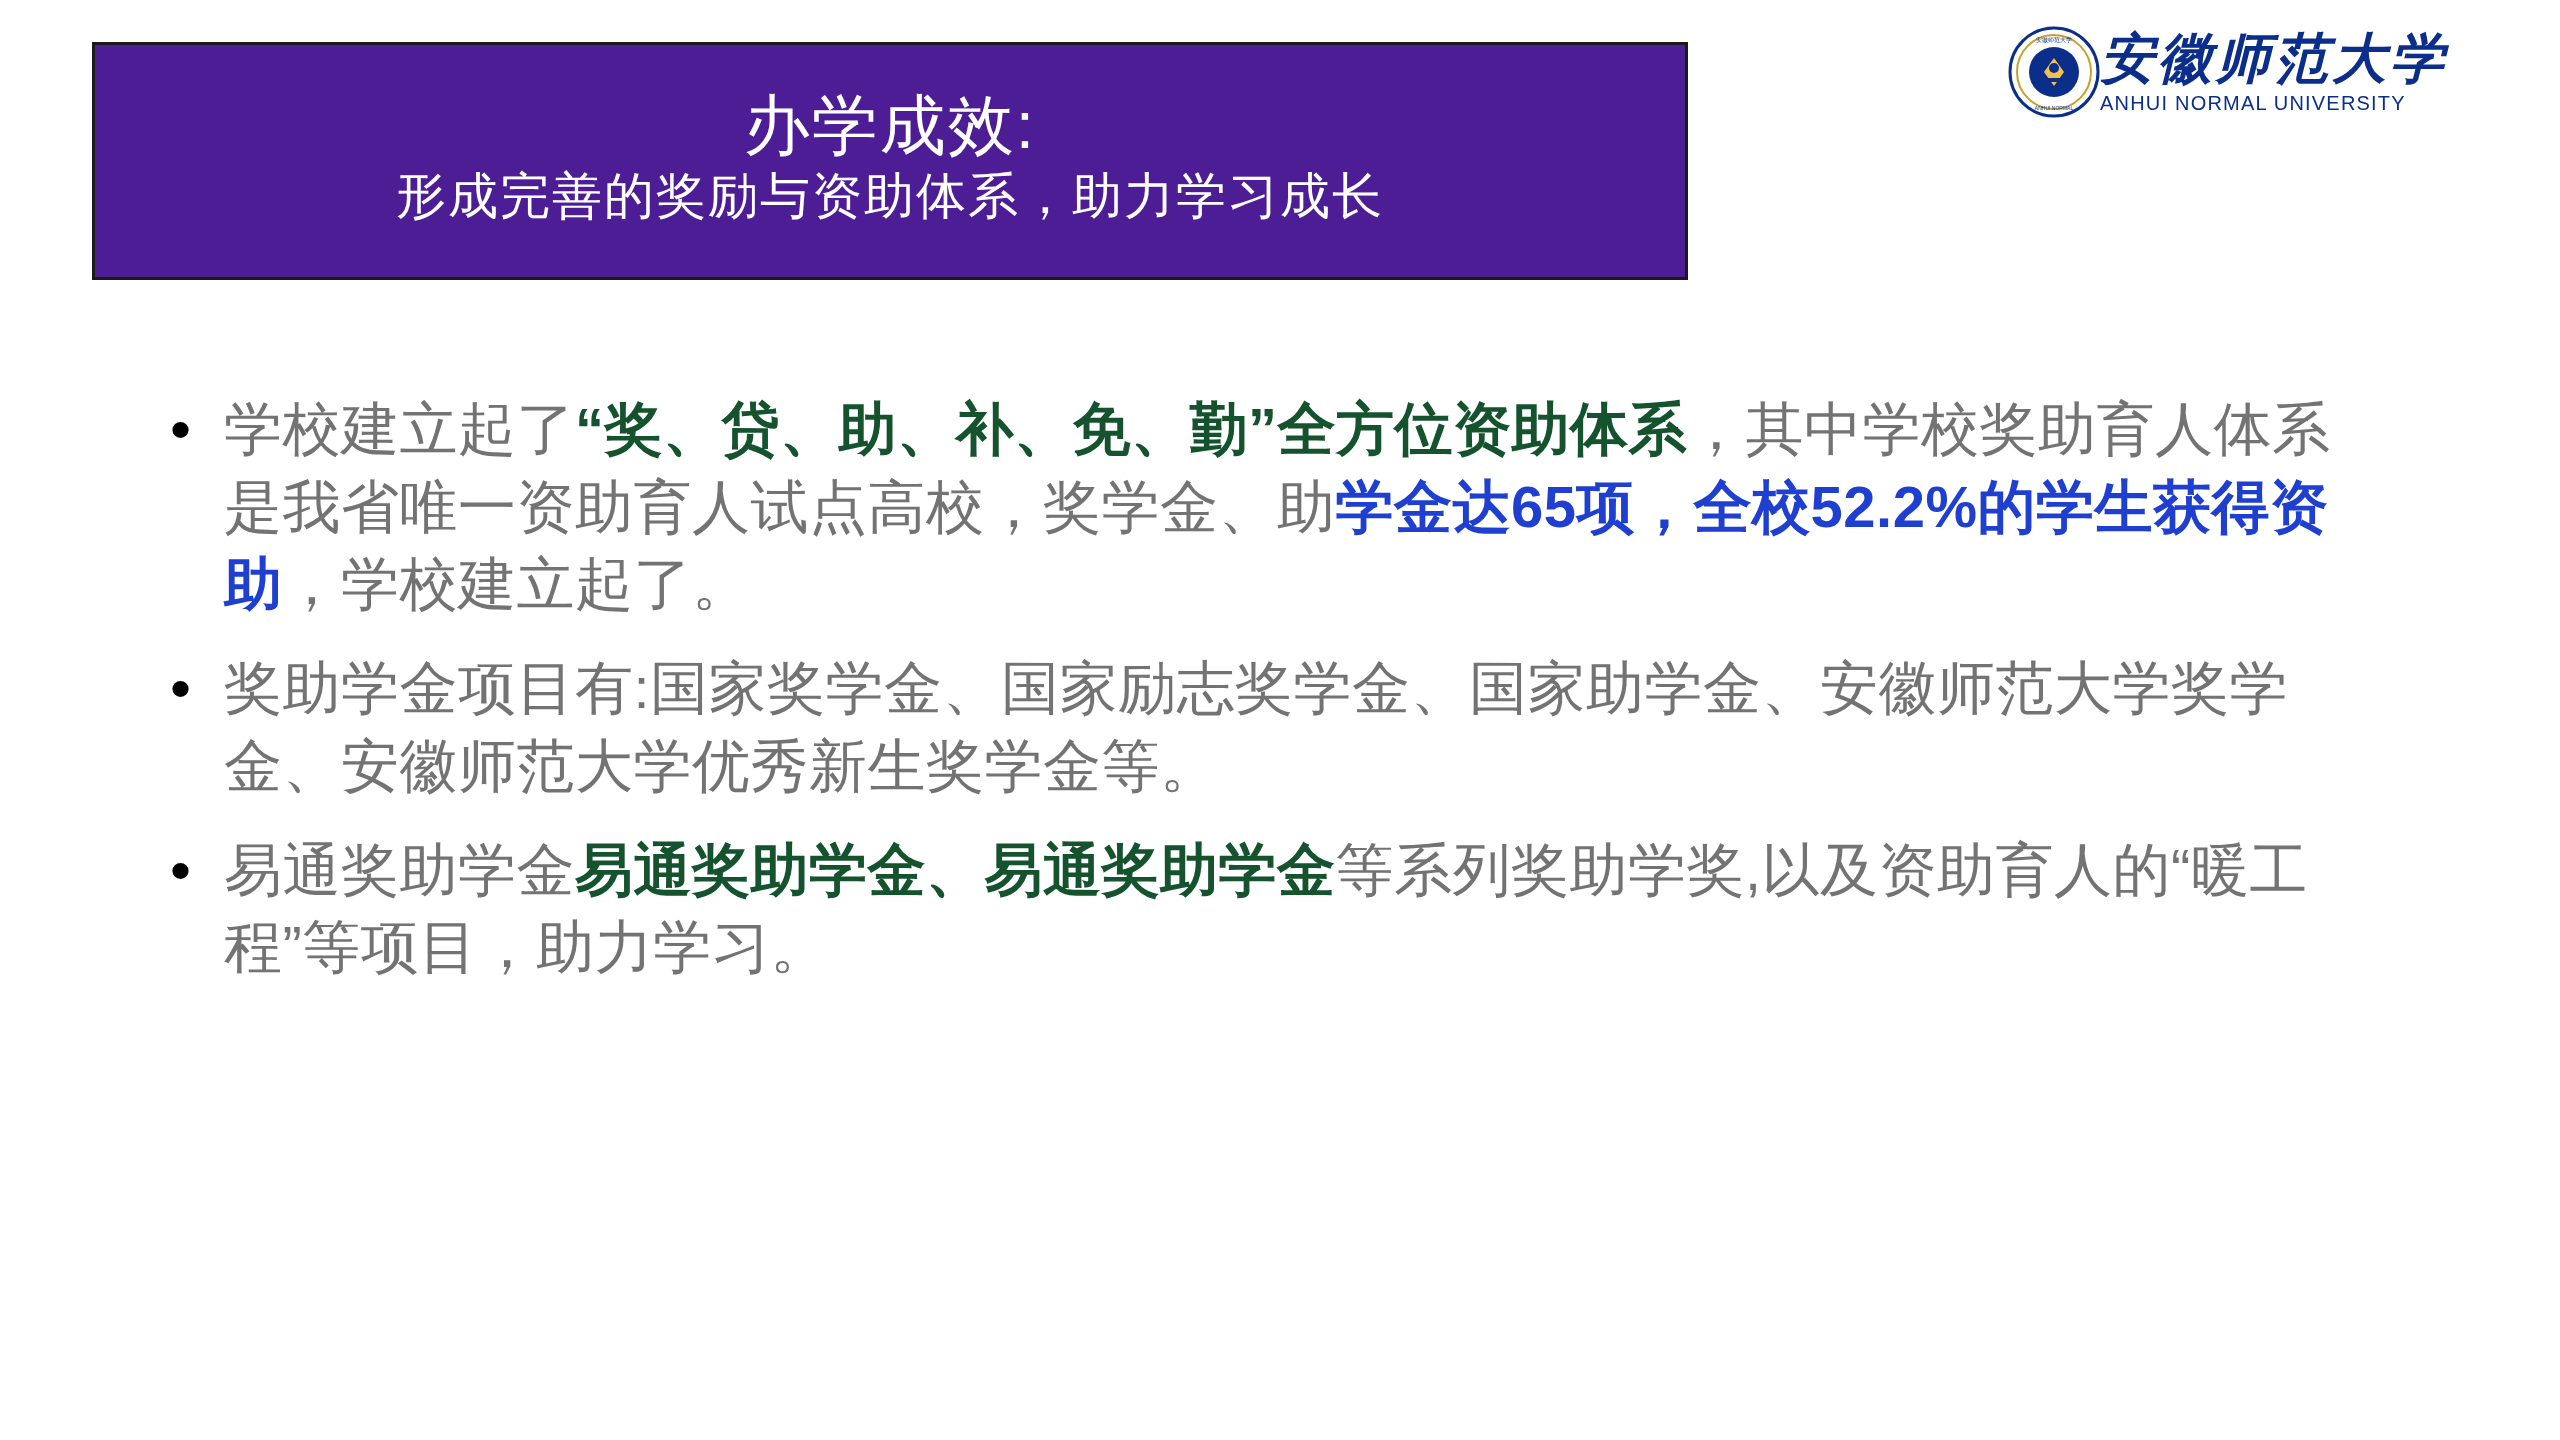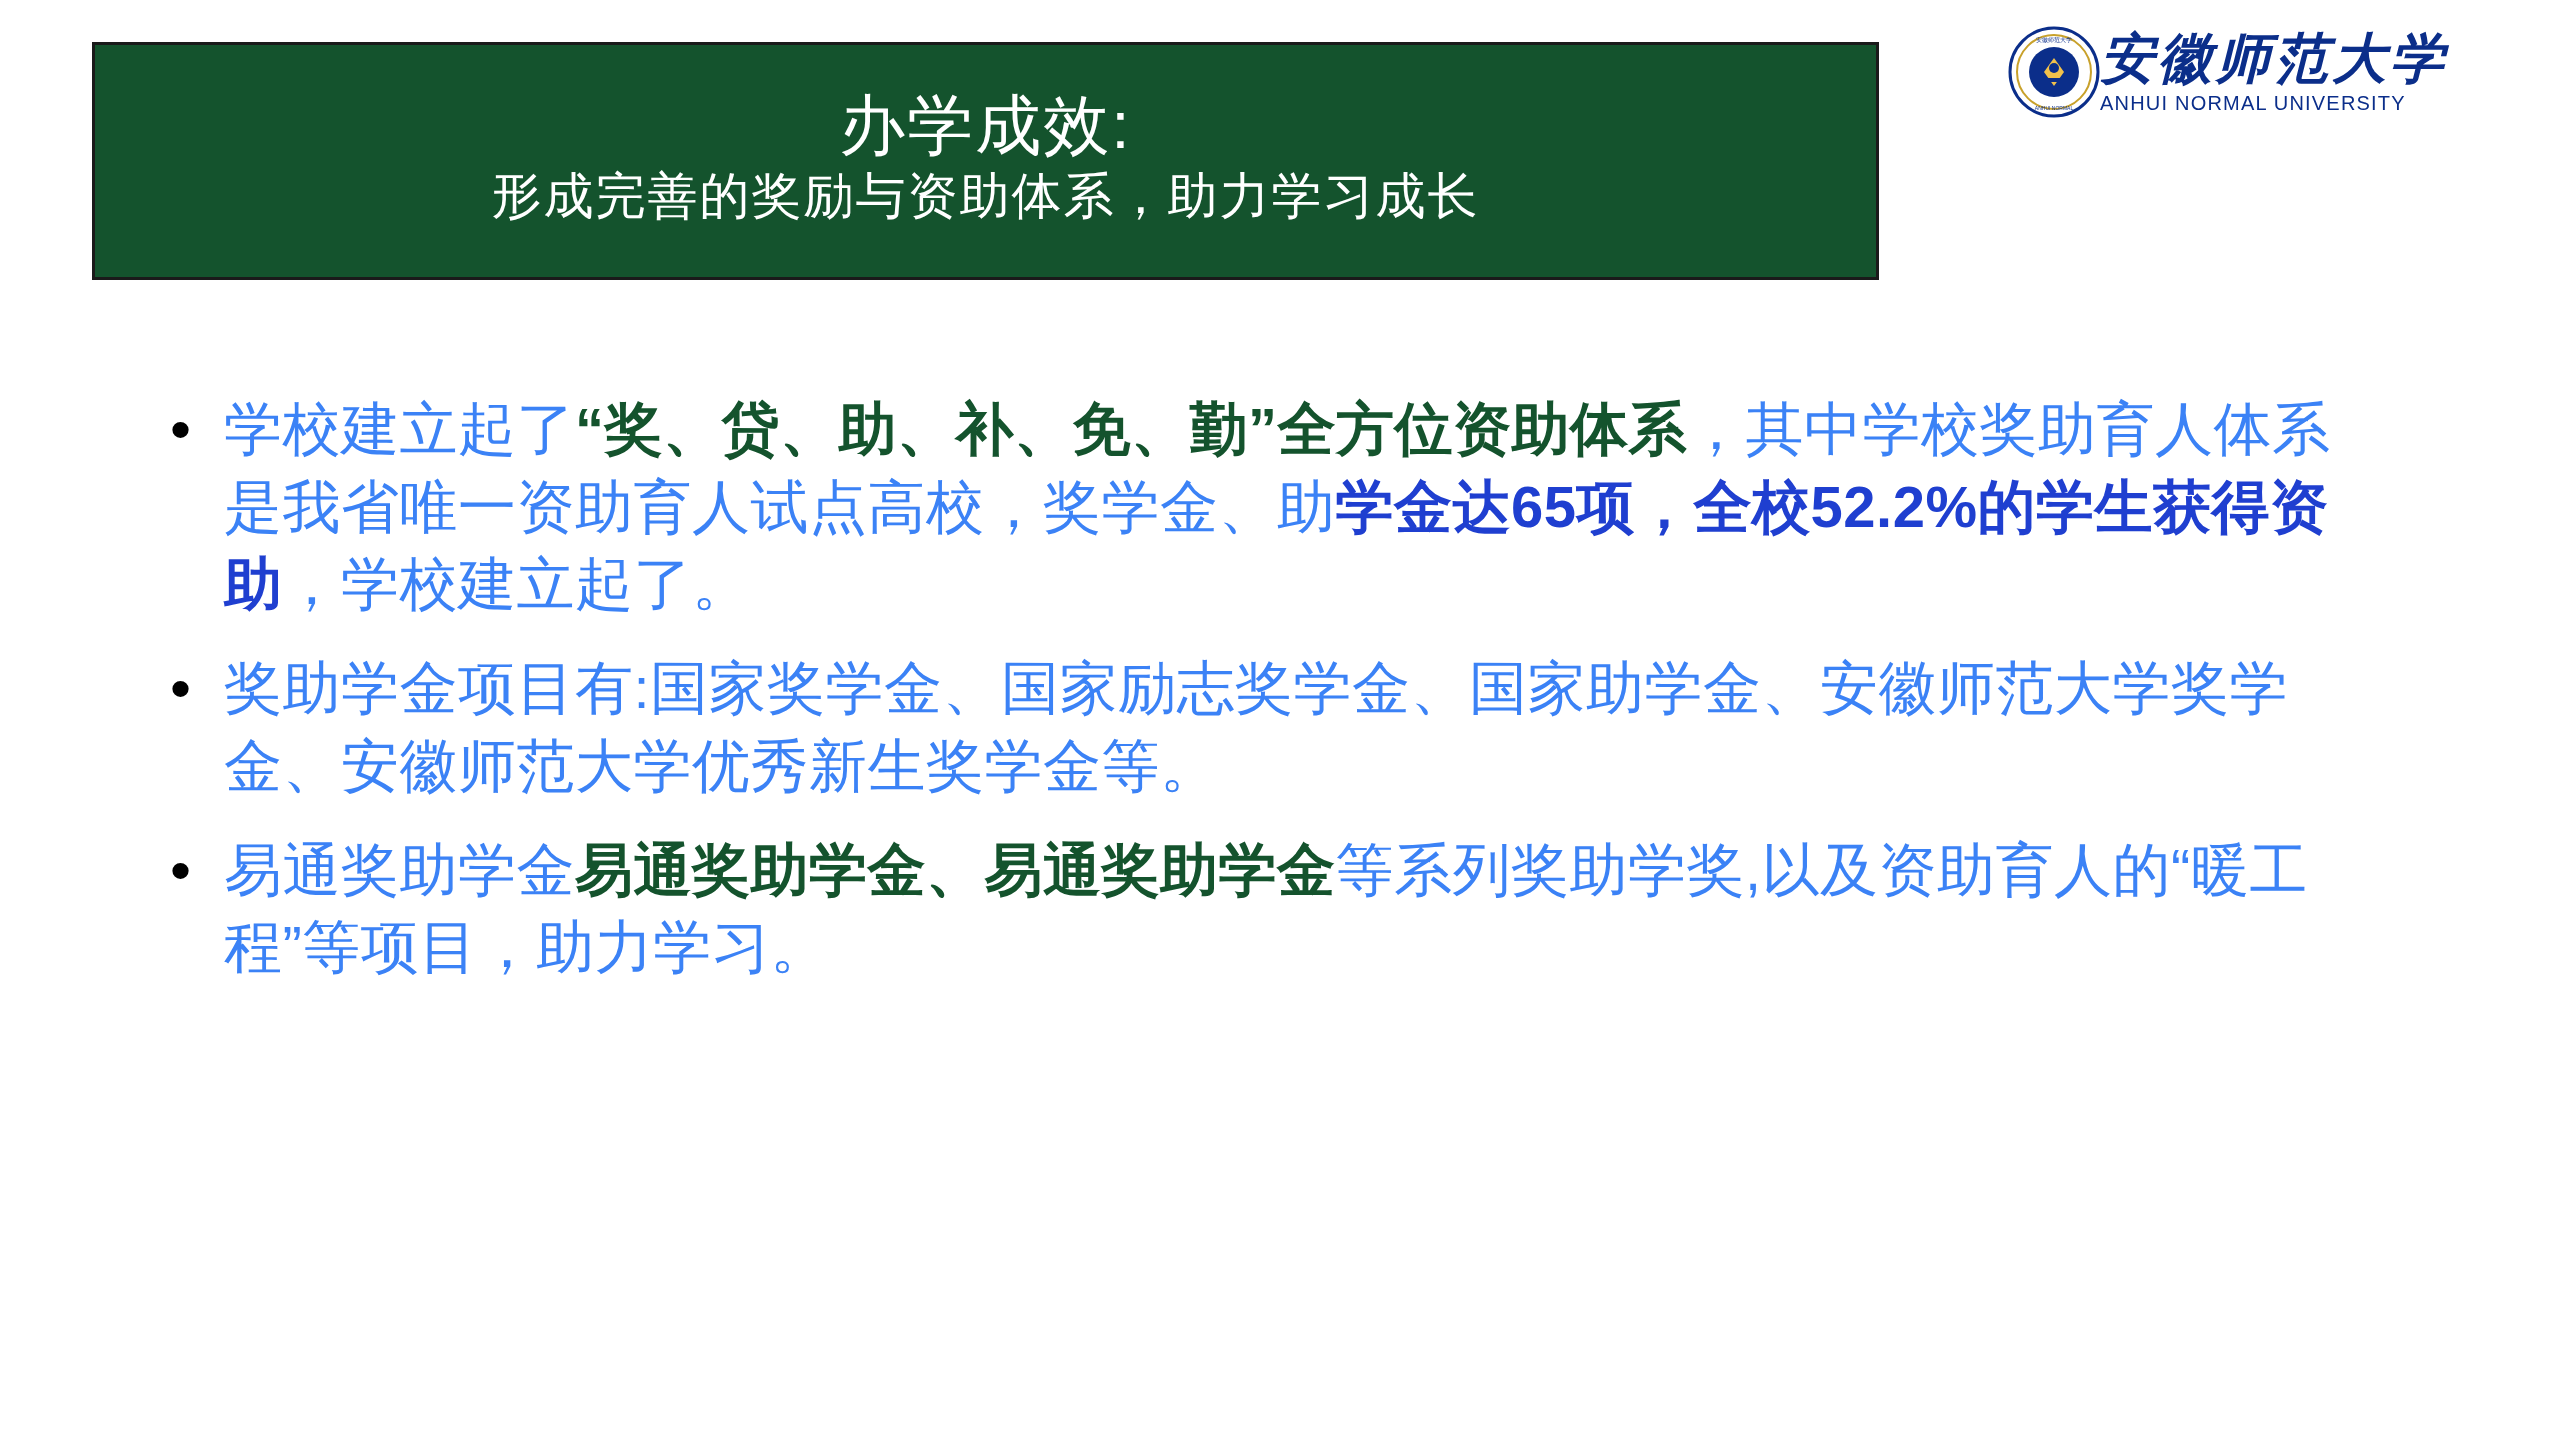--- a/index.html
+++ b/index.html
@@ -13,23 +13,23 @@
     font-family: "Liberation Sans", "DejaVu Sans", sans-serif;
     position: relative;
     overflow: hidden;
   }
 
   
   .title-banner {
     position: absolute;
     left: 92px;
     top: 42px;
-    width: 1787px;
+    width: 1596px;
     height: 238px;
-    background: #14532d;
+    background: #4c1d95;
     border: 3px solid #1a1a1a;
     box-sizing: border-box;
     display: flex;
     flex-direction: column;
     align-items: center;
     justify-content: center;
     padding: 6px 0 14px 0;
   }
   .title-line1 {
     color: #ffffff;
@@ -115,21 +115,21 @@
     max-width: 2120px;
   }
   .em-red {
     color: #14532d;
     font-weight: bold;
   }
   .em-blue {
     color: #1F3FD0;
     font-weight: bold;
   }
-  .plain { color: #3b82f6; }
+  .plain { color: #737373; }
 </style>
 </head>
 <body>
 
 <div class="title-banner">
   <div class="title-line1">办学成效:</div>
   <div class="title-line2">形成完善的奖励与资助体系，助力学习成长</div>
 </div>
 
 <div class="logo-wrap">

